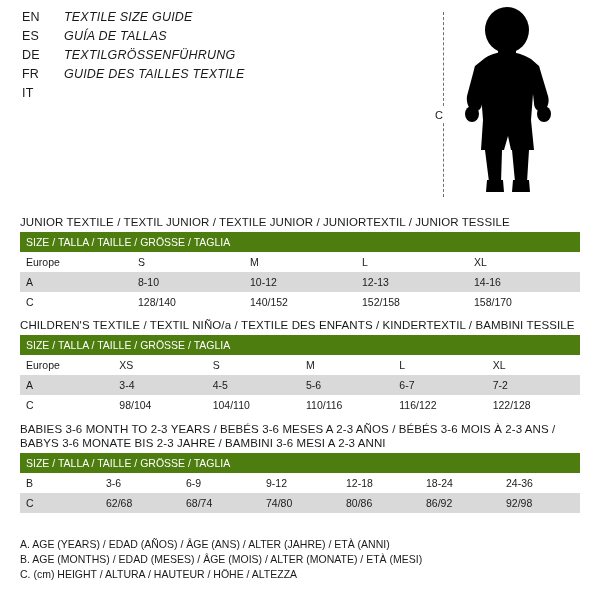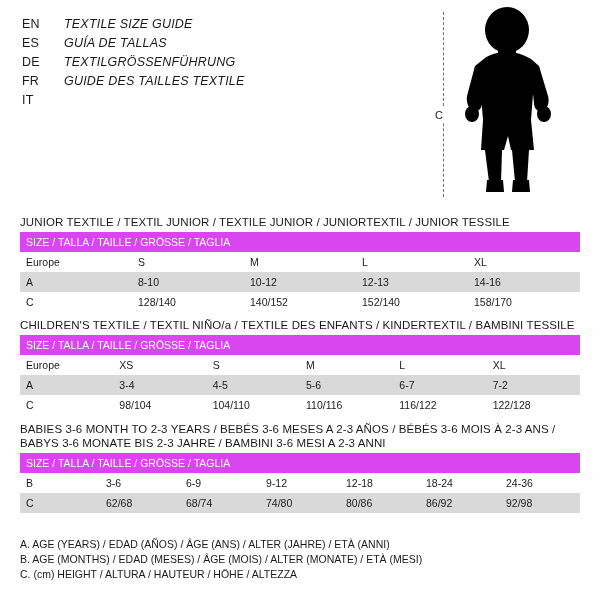--- a/index.html
+++ b/index.html
@@ -18,21 +18,21 @@
     position: relative;
     width: 600px;
     height: 600px;
     box-sizing: border-box;
   }
 
   
   .lang-block {
     position: absolute;
     left: 22px;
-    top: 17px;
+    top: 10px;
     width: 420px;
   }
   .lang-row {
     display: flex;
     align-items: baseline;
     height: 19px;
   }
   .lang-code {
     width: 42px;
     font-size: 12.5px;
@@ -99,21 +99,21 @@
   }
   table.size-table td {
     font-size: 10.5px;
     color: #1a1a1a;
     padding: 3px 0 3px 6px;
     height: 14px;
     vertical-align: middle;
     white-space: nowrap;
   }
   tr.head-row td {
-    background: #d946ef;
+    background: #4d7c0f;
     color: #ffffff;
     font-size: 10.5px;
     font-weight: normal;
   }
   tr.shade td {
     background: #d9d9d9;
   }
   tr.plain td {
     background: #ffffff;
   }
@@ -209,21 +209,21 @@
         <td>A</td>
         <td>8-10</td>
         <td>10-12</td>
         <td>12-13</td>
         <td>14-16</td>
       </tr>
       <tr class="plain">
         <td>C</td>
         <td>128/140</td>
         <td>140/152</td>
-        <td>152/140</td>
+        <td>152/158</td>
         <td>158/170</td>
       </tr>
     </tbody>
       </table>
   </div>
 
   <div class="section" style="top:318px;">
     <div class="section-title">CHILDREN'S TEXTILE / TEXTIL NIÑO/а / TEXTILE DES ENFANTS / KINDERTEXTIL / BAMBINI TESSILE</div>
     <table class="size-table">
       <tbody>

